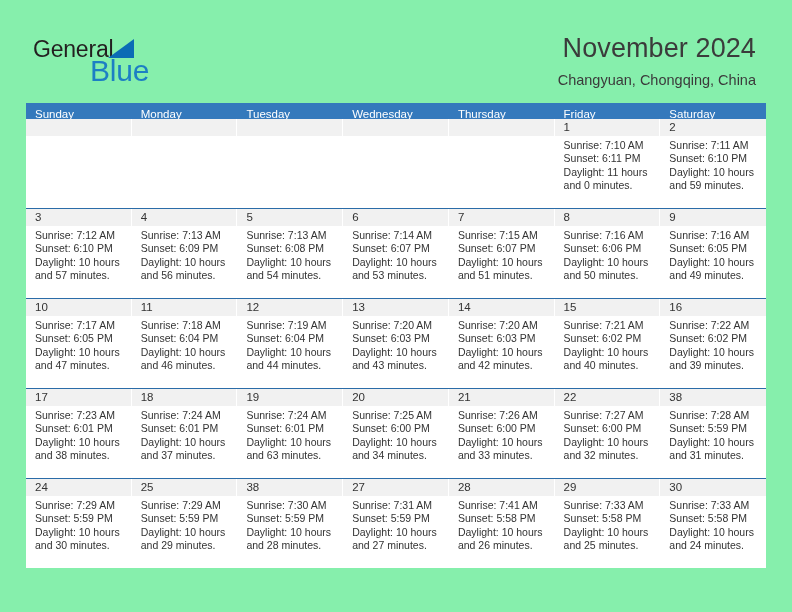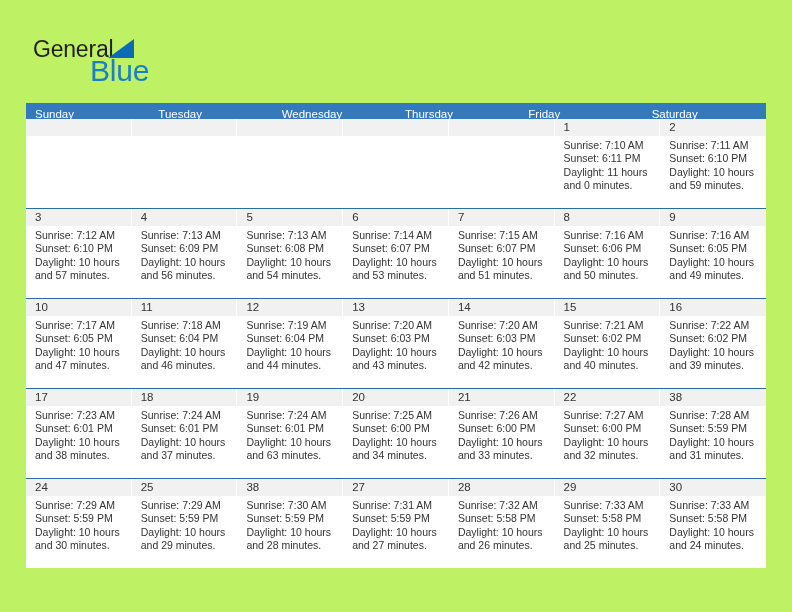--- a/index.html
+++ b/index.html
@@ -10,21 +10,21 @@
     height: 612px;
     background: #ffffff;
     font-family: "Liberation Sans", sans-serif;
     -webkit-font-smoothing: antialiased;
   }
 
   .page {
     position: relative;
     width: 792px;
     height: 612px;
-    background: #bef264;
+    background: #86efac;
     overflow: hidden;
   }
 
   
   .header {
     position: absolute;
     left: 0; top: 0;
     width: 792px;
     height: 100px;
     padding: 0 33px;
@@ -158,26 +158,31 @@
 <div class="page">
 
   <div class="header">
 
     <div class="logo">
       <span class="logo-general">General</span>
       <span class="logo-triangle"></span>
       <span class="logo-blue">Blue</span>
     </div>
 
+    <div class="title-block">
+      <div class="cal-title">November 2024</div>
+      <div class="cal-subtitle">Changyuan, Chongqing, China</div>
+    </div>
 
   </div>
 
   <div class="calendar">
     <div class="weekdays" id="weekday-row">
         <div class="weekday">Sunday</div>
+        <div class="weekday">Monday</div>
         <div class="weekday">Tuesday</div>
         <div class="weekday">Wednesday</div>
         <div class="weekday">Thursday</div>
         <div class="weekday">Friday</div>
         <div class="weekday">Saturday</div>
       </div>
     <div id="weeks-container">
         <div class="week">
           <div class="daycell empty">
             <div class="daynum-band">
@@ -507,21 +512,21 @@
               <div class="line">Sunset: 5:59 PM</div>
               <div class="line">Daylight: 10 hours</div>
               <div class="line">and 27 minutes.</div>
             </div>
           </div>
           <div class="daycell">
             <div class="daynum-band">
               <span class="daynum">28</span>
             </div>
             <div class="dayinfo">
-              <div class="line">Sunrise: 7:32 AM</div>
+              <div class="line">Sunrise: 7:41 AM</div>
               <div class="line">Sunset: 5:58 PM</div>
               <div class="line">Daylight: 10 hours</div>
               <div class="line">and 26 minutes.</div>
             </div>
           </div>
           <div class="daycell">
             <div class="daynum-band">
               <span class="daynum">29</span>
             </div>
             <div class="dayinfo">

